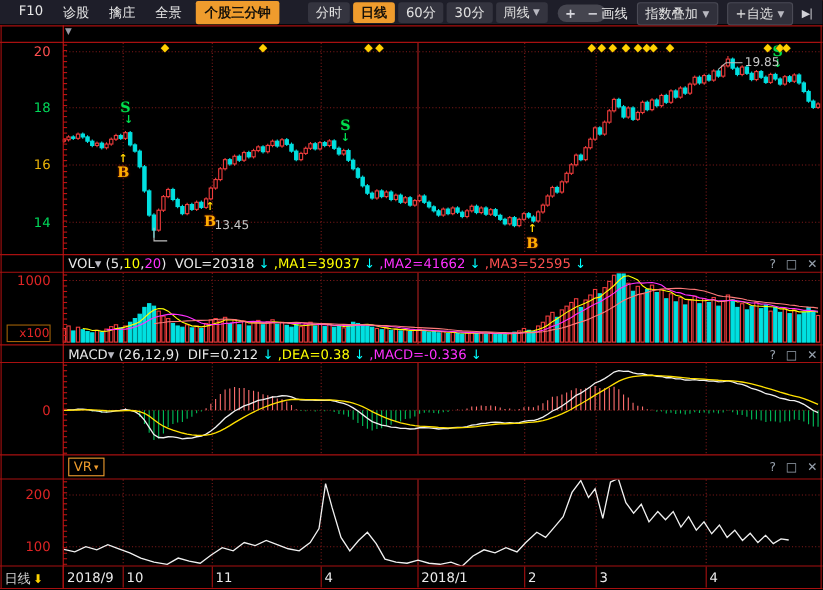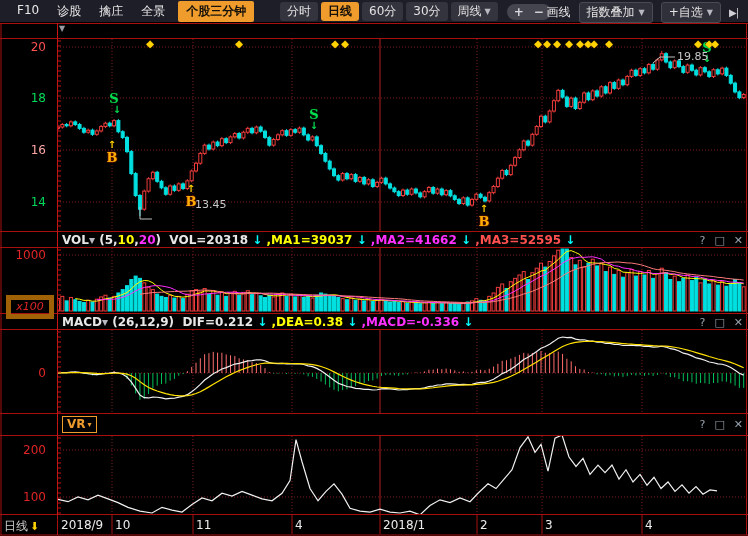--- a/index.html
+++ b/index.html
@@ -19,24 +19,24 @@
   .zoom-pill span{font-weight:bold;color:#d8d8de;font-size:12px;line-height:14px;}
   .right-group{position:absolute;right:10px;top:2px;display:flex;align-items:center;gap:8px;}
   .flat-btn{padding:1px 7px;background:#30303b;border:1px solid #4a4a55;border-radius:3px;display:flex;align-items:center;gap:4px;color:#e2e2e2;}
   .drawline{color:#e8e8e8;}
   .collapse{color:#d0d0d6;font-size:10px;letter-spacing:-1px;}
   
   svg.chart{position:absolute;left:0;top:0;z-index:1;}
   
   .overlay{position:absolute;inset:0;z-index:2;pointer-events:none;}
   .axis-label{position:absolute;width:46px;text-align:right;font-size:12px;transform:translateY(-50%);line-height:1;}
-  .mult-box{position:absolute;left:6px;top:295px;width:38px;height:14px;border:5px solid #a16207;color:#e02525;
-            font-size:11px;text-align:center;line-height:14px;font-style:italic;}
+  .mult-box{position:absolute;left:6px;top:295px;width:38px;height:14px;border:1px solid #a16207;color:#e02525;
+            font-size:11px;text-align:right;line-height:14px;}
   .band{position:absolute;left:0;right:0;height:16px;display:flex;align-items:center;font-size:12px;z-index:2;}
-  .band-content{margin-left:62px;white-space:pre;display:flex;align-items:center;font-weight:bold;}
+  .band-content{margin-left:62px;white-space:pre;display:flex;align-items:center;}
   .win-controls{position:absolute;right:5px;display:flex;gap:9px;color:#96a0ac;font-size:11px;align-items:center;}
   .vr-btn{border:1px solid #ef9c2d;color:#ef9c2d;padding:0 4px;margin-right:7px;font-size:12px;line-height:15px;display:inline-flex;align-items:center;gap:2px;}
   .sig{position:absolute;transform:translateX(-50%);line-height:1;z-index:2;font-family:"DejaVu Serif","Liberation Serif",serif;font-weight:bold;}
   .sig-S{color:#00e050;font-size:13px;text-shadow:0 0 2px #003c00,0 0 1px #000;}
   .sig-B{color:#ffae00;font-size:13px;text-shadow:0 0 2px #c03000,0 0 1px #000;}
   .arrow-up{color:#ffd400;font-size:10px;font-family:"DejaVu Sans",sans-serif;font-weight:bold;}
   .arrow-down{color:#00e050;font-size:10px;font-family:"DejaVu Sans",sans-serif;font-weight:bold;}
   .diamond{position:absolute;transform:translateX(-50%);color:#ffd200;font-size:10px;line-height:1;z-index:2;text-shadow:0 0 1px #7a4c00;}
   .anno{position:absolute;color:#c8c8c8;font-size:11px;line-height:1;z-index:2;}
   .xaxis{position:absolute;left:0;top:517px;width:748px;height:18px;z-index:2;font-size:12px;color:#ececec;}
@@ -927,21 +927,21 @@
     <div class="win-controls" id="vr-controls">
         <span>?</span>
         <span>□</span>
         <span>✕</span>
       </div>
   </div>
 
   <div class="overlay" id="overlay">
       <div class="axis-label" style="top: 47px; color: rgb(255, 80, 80);">20</div>
       <div class="axis-label" style="top: 98px; color: rgb(0, 216, 90);">18</div>
-      <div class="axis-label" style="top: 150px; color: #fca5a5;">16</div>
+      <div class="axis-label" style="top: 150px; color: #eab308;">16</div>
       <div class="axis-label" style="top: 202px; color: rgb(0, 216, 90);">14</div>
       <div class="axis-label" style="top: 255px; color: rgb(224, 37, 37);">1000</div>
       <div class="axis-label" style="top: 373px; color: rgb(224, 37, 37);">0</div>
       <div class="axis-label" style="top: 450px; color: rgb(224, 37, 37);">200</div>
       <div class="axis-label" style="top: 497px; color: rgb(224, 37, 37);">100</div>
       <div class="mult-box">x100</div>
       <span class="sig sig-S" style="left: 114px; top: 92px;">S</span>
       <span class="sig arrow-down" style="left: 117px; top: 105px;">↓</span>
       <span class="sig arrow-up" style="left: 112px; top: 140px;">↑</span>
       <span class="sig sig-B" style="left: 112px; top: 151px;">B</span>

